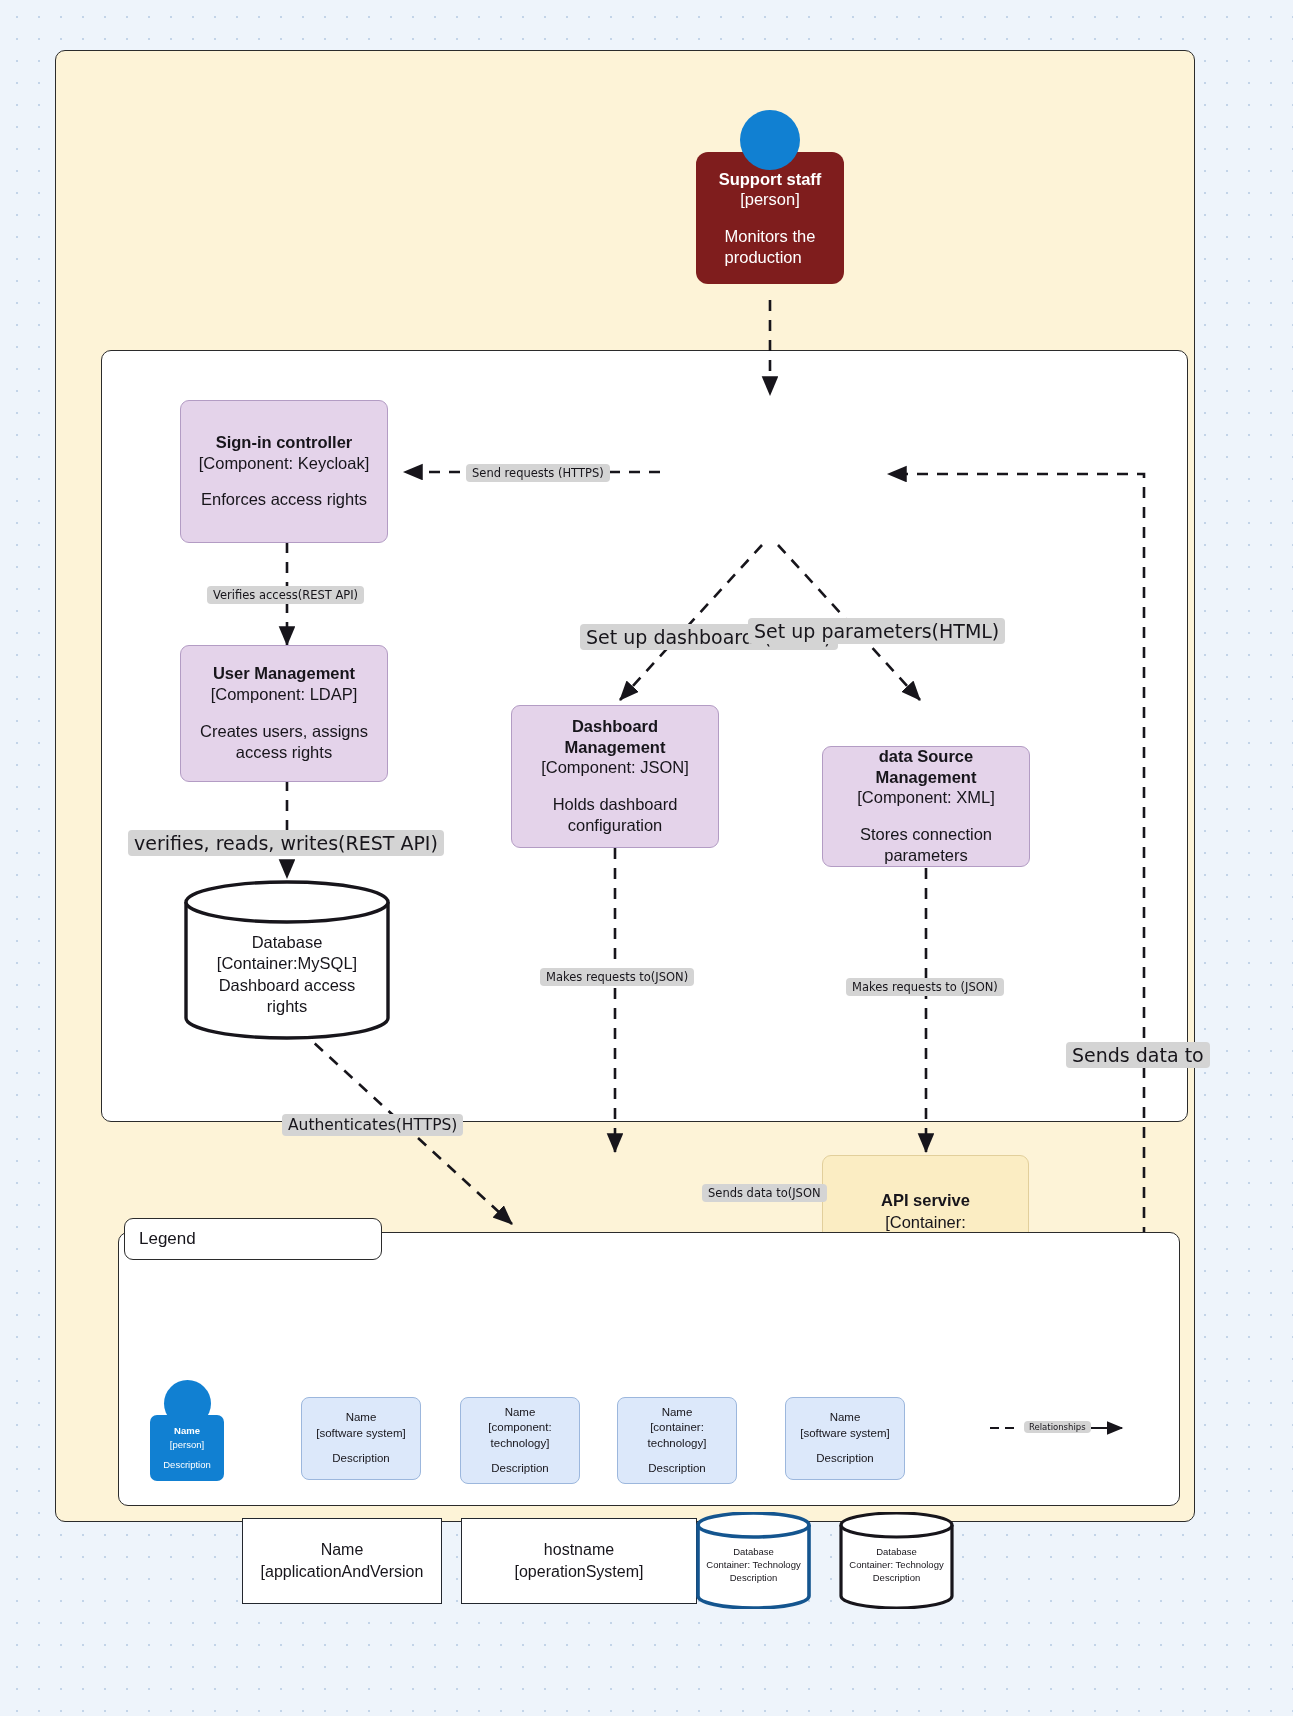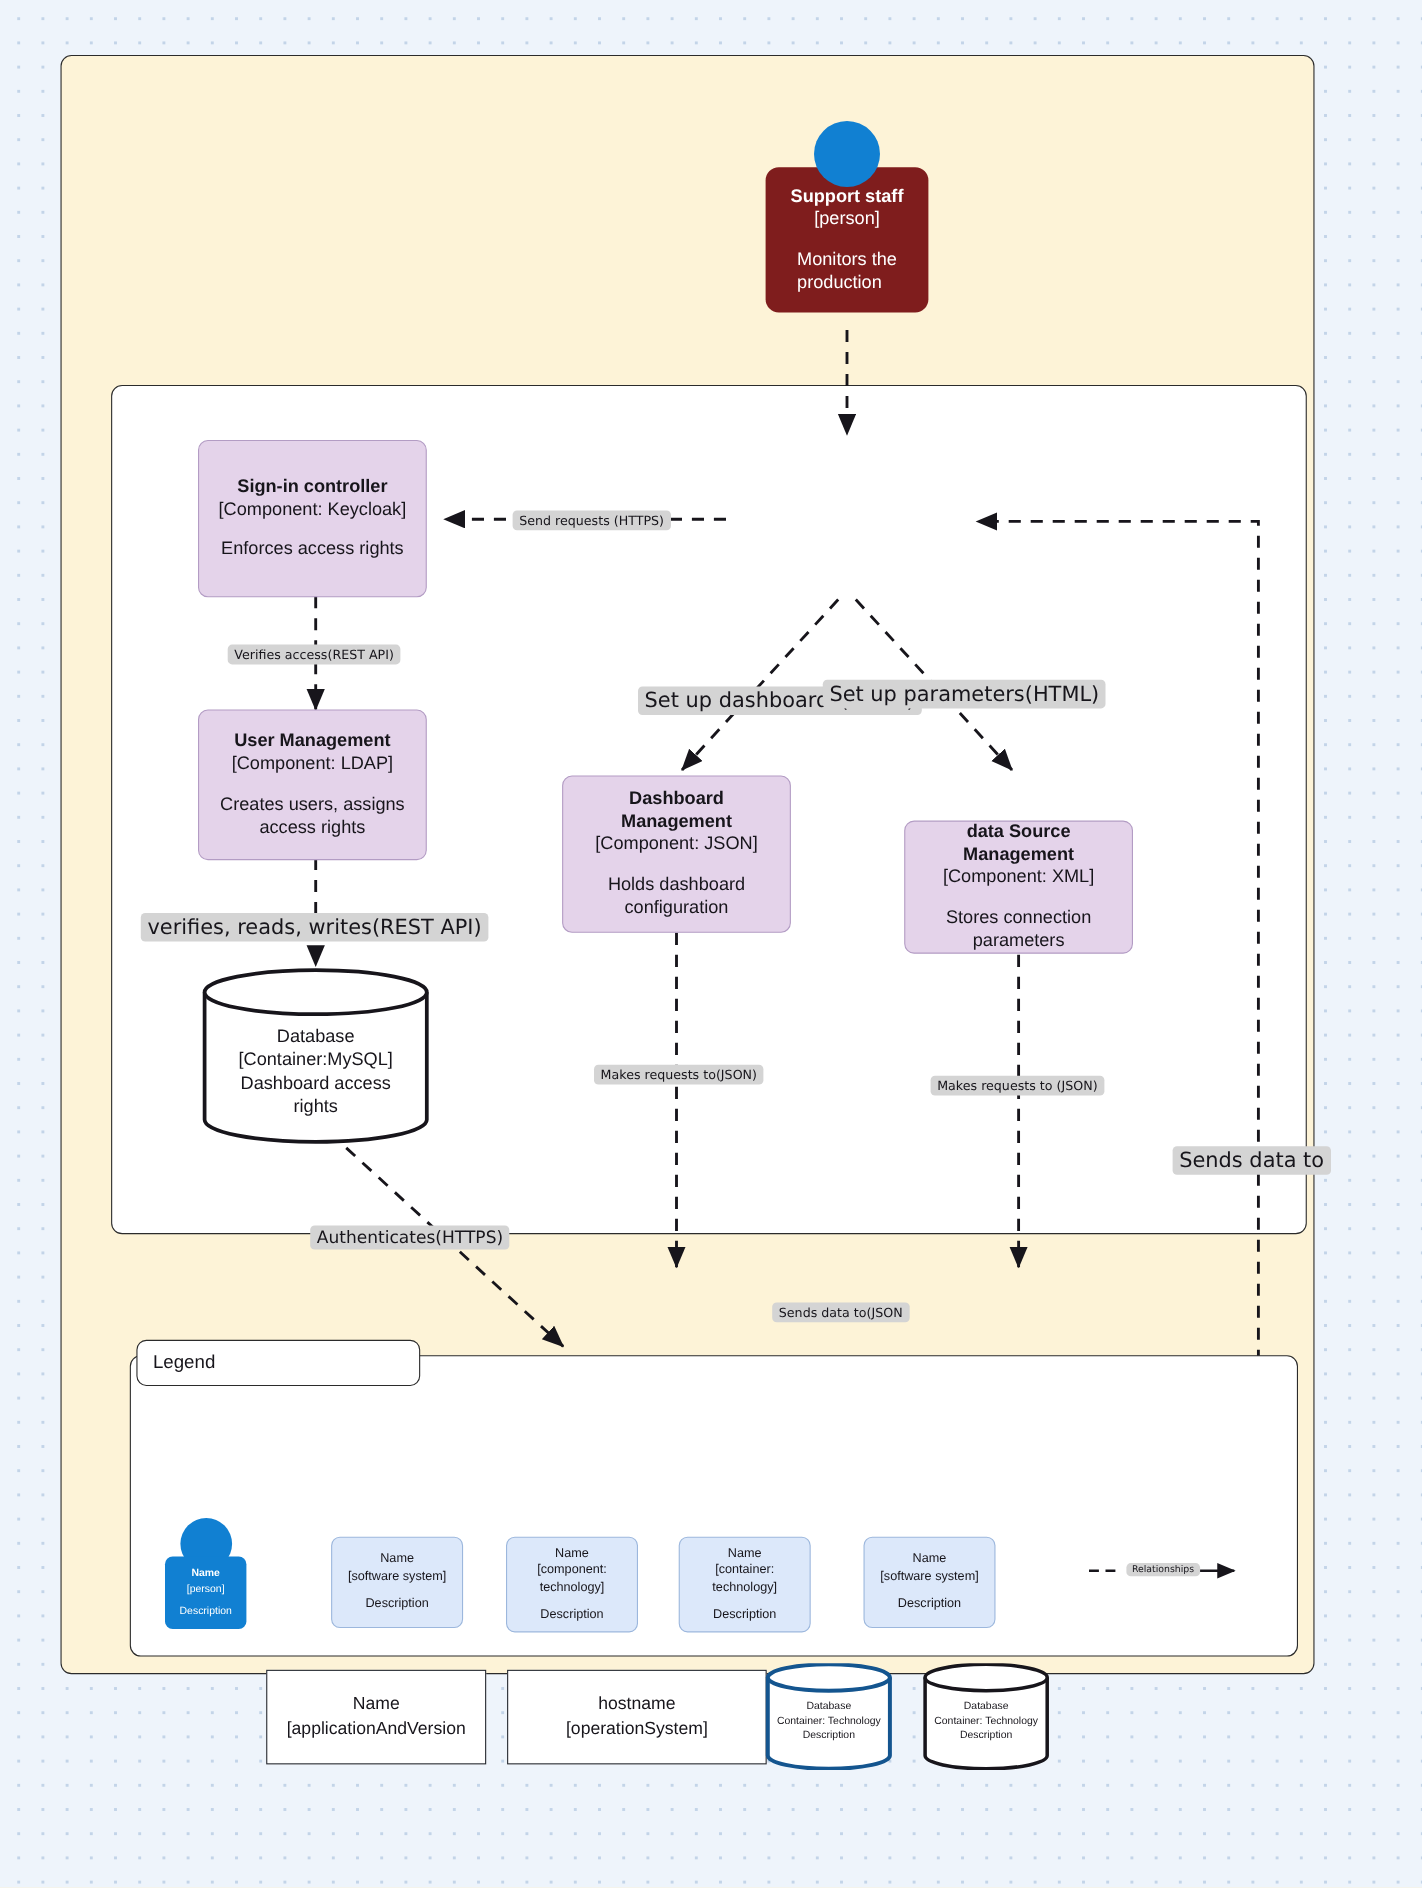--- a/index.html
+++ b/index.html
@@ -216,20 +216,25 @@
     </svg>
     <div class="cyl-text" style="top:52px;">
       <div>Database</div>
       <div>[Container:MySQL]</div>
       <div>Dashboard access</div>
       <div>rights</div>
     </div>
   </div>
 
 
+  <div class="node containerbox" style="left:822px;top:1155px;width:207px;height:135px;">
+    <div class="c-name">API servive</div>
+    <div class="c-tech">[Container:</div>
+    <div class="c-tech">Java/Python]</div>
+  </div>
 
   <div class="edge-label el-sm" style="left:466px;top:464px;">Send requests (HTTPS)</div>
 
   <div class="edge-label el-sm" style="left:207px;top:586px;">Verifies access(REST API)</div>
 
   <div class="edge-label el-lg" style="left:580px;top:624px;">Set up dashboards(HTML)</div>
 
   <div class="edge-label el-lg" style="left:748px;top:618px;">Set up parameters(HTML)</div>
 
   <div class="edge-label el-lg" style="left:128px;top:830px;">verifies, reads, writes(REST API)</div>

